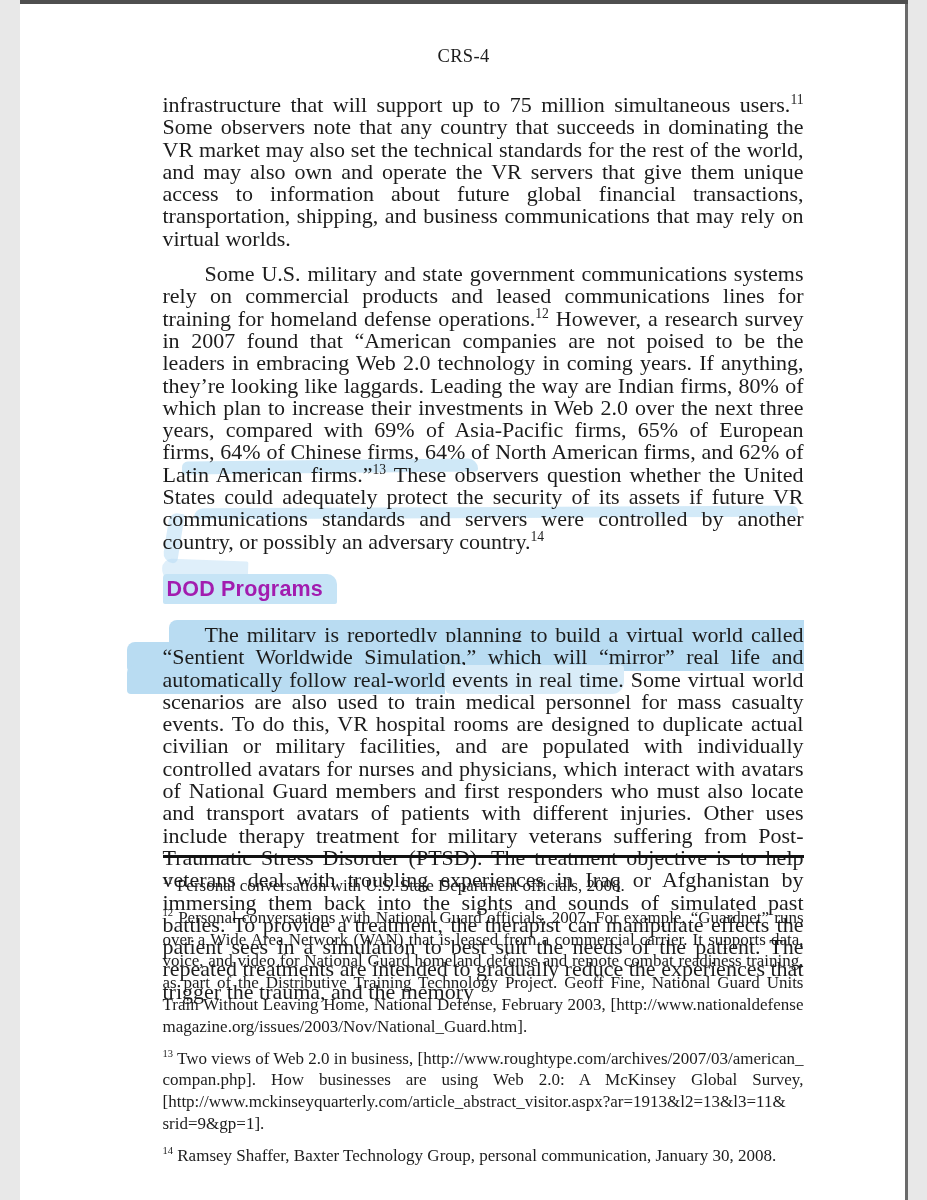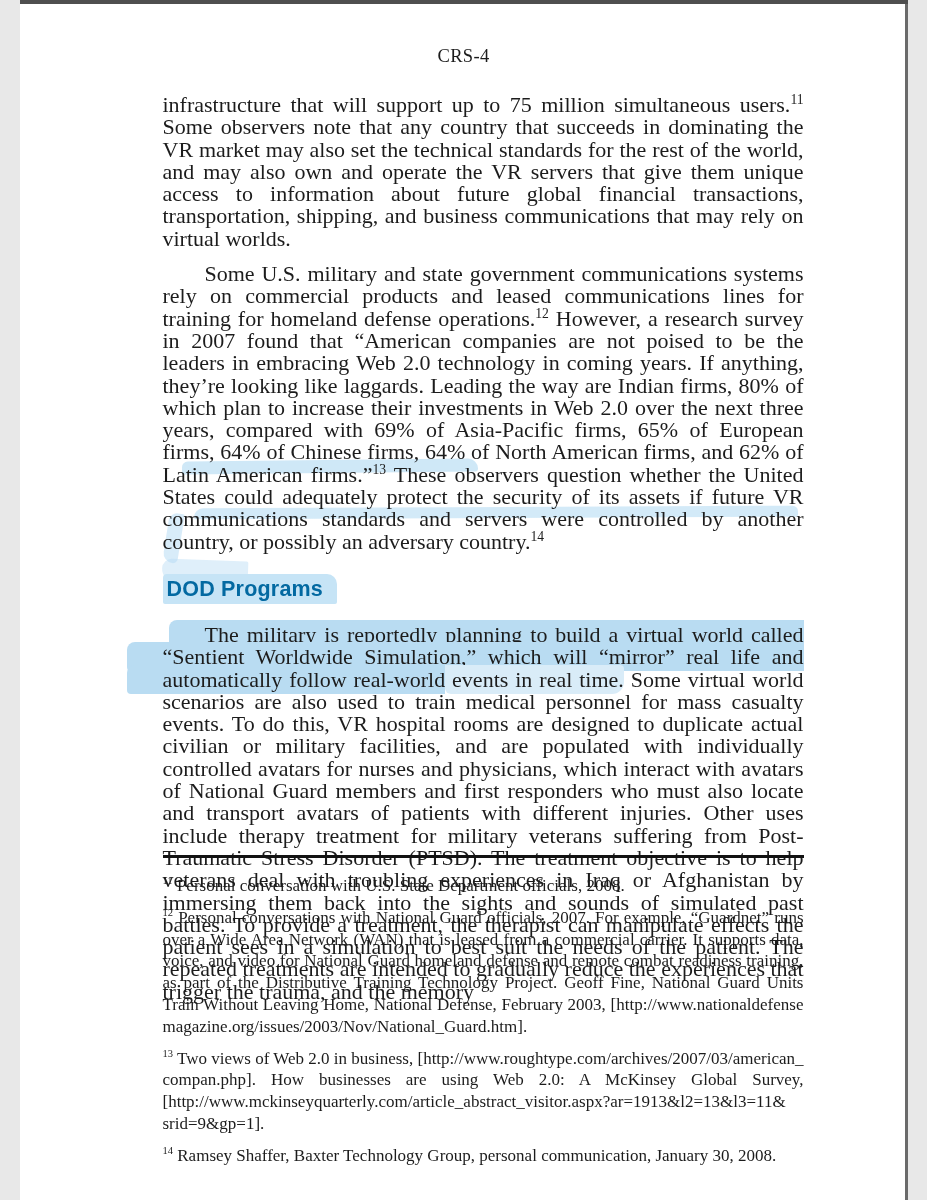--- a/index.html
+++ b/index.html
@@ -42,21 +42,21 @@
   sup.fnref {
     font-size: 0.62em;
     line-height: 0;
     vertical-align: super;
   }
   h2.section-heading {
     margin: 24px 0 22px 0;
     font-family: "Liberation Sans", sans-serif;
     font-weight: bold;
     font-size: 21.5px;
-    color: #0369a1;
+    color: #a21caf;
     letter-spacing: 0.2px;
   }
   .hl {
     background: #b9dcf2;
     padding-top: 2px; padding-bottom: 2px;
     box-decoration-break: clone;
     -webkit-box-decoration-break: clone;
   }
   .hl-start {
     padding-left: 36px; margin-left: -36px;

